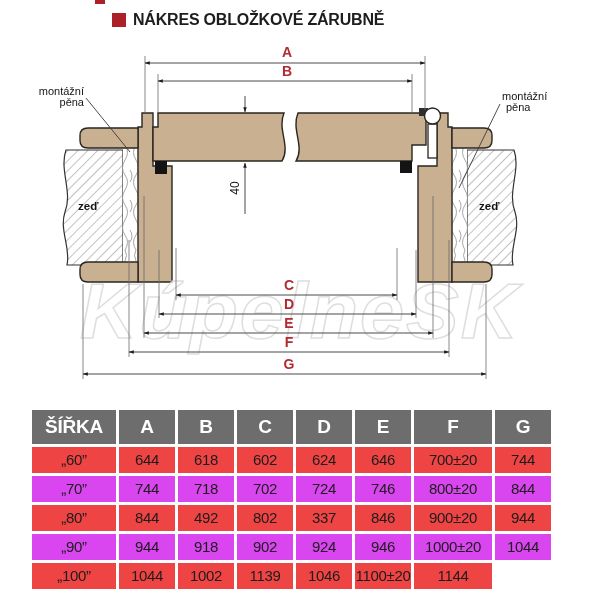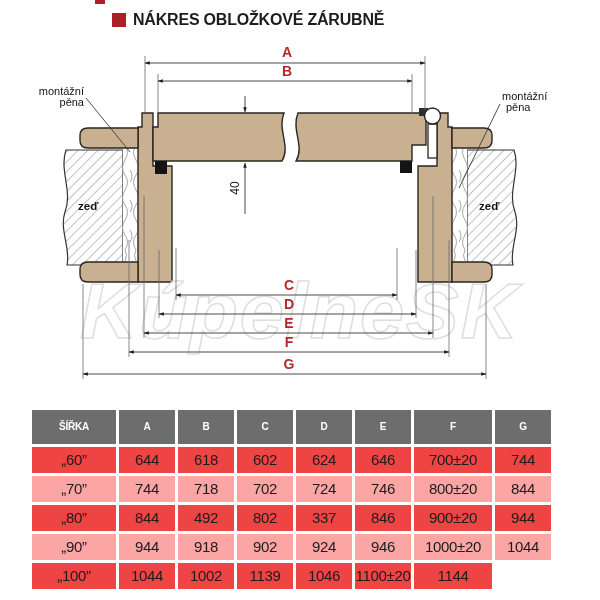--- a/index.html
+++ b/index.html
@@ -24,29 +24,29 @@
   .foamline{stroke:#9d9d9d;stroke-width:0.9;fill:none;}
   .wm{font-style:italic;font-weight:700;font-size:78px;fill:#ffffff;fill-opacity:0.55;
       stroke:#d6d6d6;stroke-opacity:0.8;stroke-width:1.5;text-anchor:middle;letter-spacing:2px;}
   
   .dim-table{
     position:absolute;left:32px;top:410px;
     display:grid;grid-template-columns:84px 56px 56px 56px 56px 56px 78px 56px;
     grid-auto-rows:auto;gap:3px;
   }
   .th{
-    background:#6d6d6d;color:#ffffff;font-weight:700;font-size:10px;
+    background:#6d6d6d;color:#ffffff;font-weight:700;font-size:19px;
     height:34px;line-height:34px;text-align:center;letter-spacing:-0.2px;
   }
   .td{
     font-size:15px;color:#1c1c1c;height:26px;line-height:26px;text-align:center;
     letter-spacing:-0.3px;
   }
   .row-a{background:#ef4444;}
-  .row-b{background:#fca5a5;}
+  .row-b{background:#d946ef;}
 </style>
 </head>
 <body>
 
 <div class="bullet-partial"></div>
 
 <div class="hdr">
   <span class="bullet"></span>
   <span class="title">NÁKRES OBLOŽKOVÉ ZÁRUBNĚ</span>
 </div>

